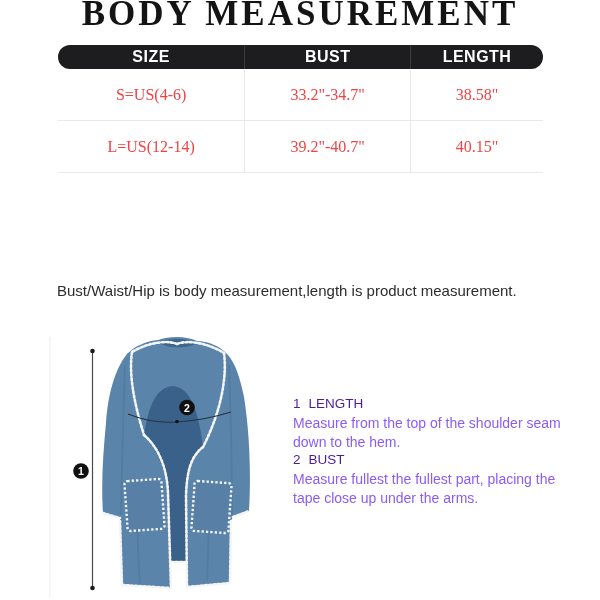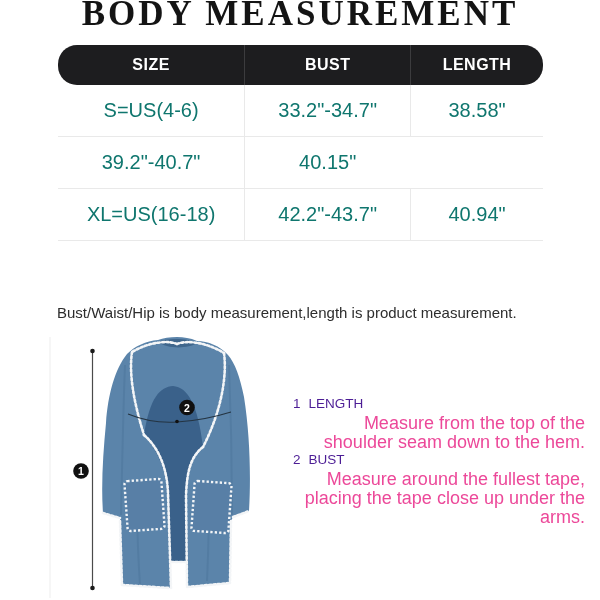--- a/index.html
+++ b/index.html
@@ -6,69 +6,65 @@
   .page{position:relative;width:600px;height:600px;background:#fff;overflow:hidden;
         font-family:"Liberation Sans", sans-serif;color:#2b2b2b;}
 
   
   .title{position:absolute;top:-6px;left:0;right:0;text-align:center;margin:0;
          font-family:"Liberation Serif", serif;font-weight:700;font-size:35px;
          letter-spacing:3px;color:#141414;}
 
   
   .size-table{position:absolute;top:45px;left:58px;width:485px;}
-  .thead{display:grid;grid-template-columns:38.4% 34.2% 27.4%;background:#1d1d1f;height:40px;border-radius:19px;}
+  .thead{display:grid;grid-template-columns:38.4% 34.2% 27.4%;background:#1d1d1f;height:24px;border-radius:19px;}
   .th{display:flex;align-items:center;justify-content:center;color:#fff;
       font-weight:700;font-size:16px;letter-spacing:.5px;}
   .th + .th{border-left:1px solid rgba(255,255,255,.14);}
   .trow{display:grid;grid-template-columns:38.4% 34.2% 27.4%;height:51px;
         border-bottom:1px solid #e9e9e9;}
-  .cell{display:flex;align-items:center;justify-content:center;font-size:20px;color:#0f766e;}
+  .cell{display:flex;align-items:center;justify-content:center;font-size:16px;color:#ef4444;font-family:Liberation Serif, serif;}
   .cell + .cell{border-left:1px solid #e9e9e9;}
 
   
-  .note{position:absolute;top:304px;left:57px;margin:0;font-size:15px;color:#2d2d2d;text-align:right;}
+  .note{position:absolute;top:282px;left:57px;margin:0;font-size:15px;color:#2d2d2d;text-align:right;}
 
   
   .diagram{position:absolute;top:335px;left:40px;width:250px;height:265px;}
   .badge-num{font:700 10.5px "Liberation Sans", sans-serif;fill:#ffffff;}
 
   
   .instructions{position:absolute;top:396px;left:293px;width:292px;}
   .inst + .inst{}
   .inst-head{font-size:13.5px;font-weight:500;color:#4c1d95;margin-bottom:3px;}
   .inst-head .num{margin-right:8px;}
-  .inst p{margin:0;font-size:18px;line-height:19px;color:#ec4899;text-align:right;}
+  .inst p{margin:0;font-size:14px;line-height:19px;color:#8b5cf6;}
 </style>
 </head>
 <body>
 
 <div class="page">
 
   <h1 class="title">BODY MEASUREMENT</h1>
 
   <div class="size-table">
     <div class="thead">
       <div class="th">SIZE</div>
       <div class="th">BUST</div>
       <div class="th">LENGTH</div>
     </div>
     <div class="trow">
       <div class="cell">S=US(4-6)</div>
       <div class="cell">33.2"-34.7"</div>
       <div class="cell">38.58"</div>
     </div>
     <div class="trow">
+      <div class="cell">L=US(12-14)</div>
       <div class="cell">39.2"-40.7"</div>
       <div class="cell">40.15"</div>
-    </div>
-    <div class="trow">
-      <div class="cell">XL=US(16-18)</div>
-      <div class="cell">42.2"-43.7"</div>
-      <div class="cell">40.94"</div>
     </div>
   </div>
 
   <p class="note">Bust/Waist/Hip is body measurement,length is product measurement.</p>
 
   <svg class="diagram" viewBox="0 0 250 265" xmlns="http://www.w3.org/2000/svg">
 
     <line x1="10" y1="2" x2="10" y2="263" stroke="#ededed" stroke-width="1"></line>
 
     <path fill="#5b84aa" d="
@@ -135,17 +131,17 @@
     <div class="inst">
       <div class="inst-head">
         <span class="num">1</span><span>LENGTH</span>
       </div>
       <p>Measure from the top of the shoulder seam down to the hem.</p>
     </div>
     <div class="inst">
       <div class="inst-head">
         <span class="num">2</span><span>BUST</span>
       </div>
-      <p>Measure around the fullest tape, placing the tape close up under the arms.</p>
+      <p>Measure fullest the fullest part, placing the tape close up under the arms.</p>
     </div>
   </div>
 
 </div>
 
 </body></html>

